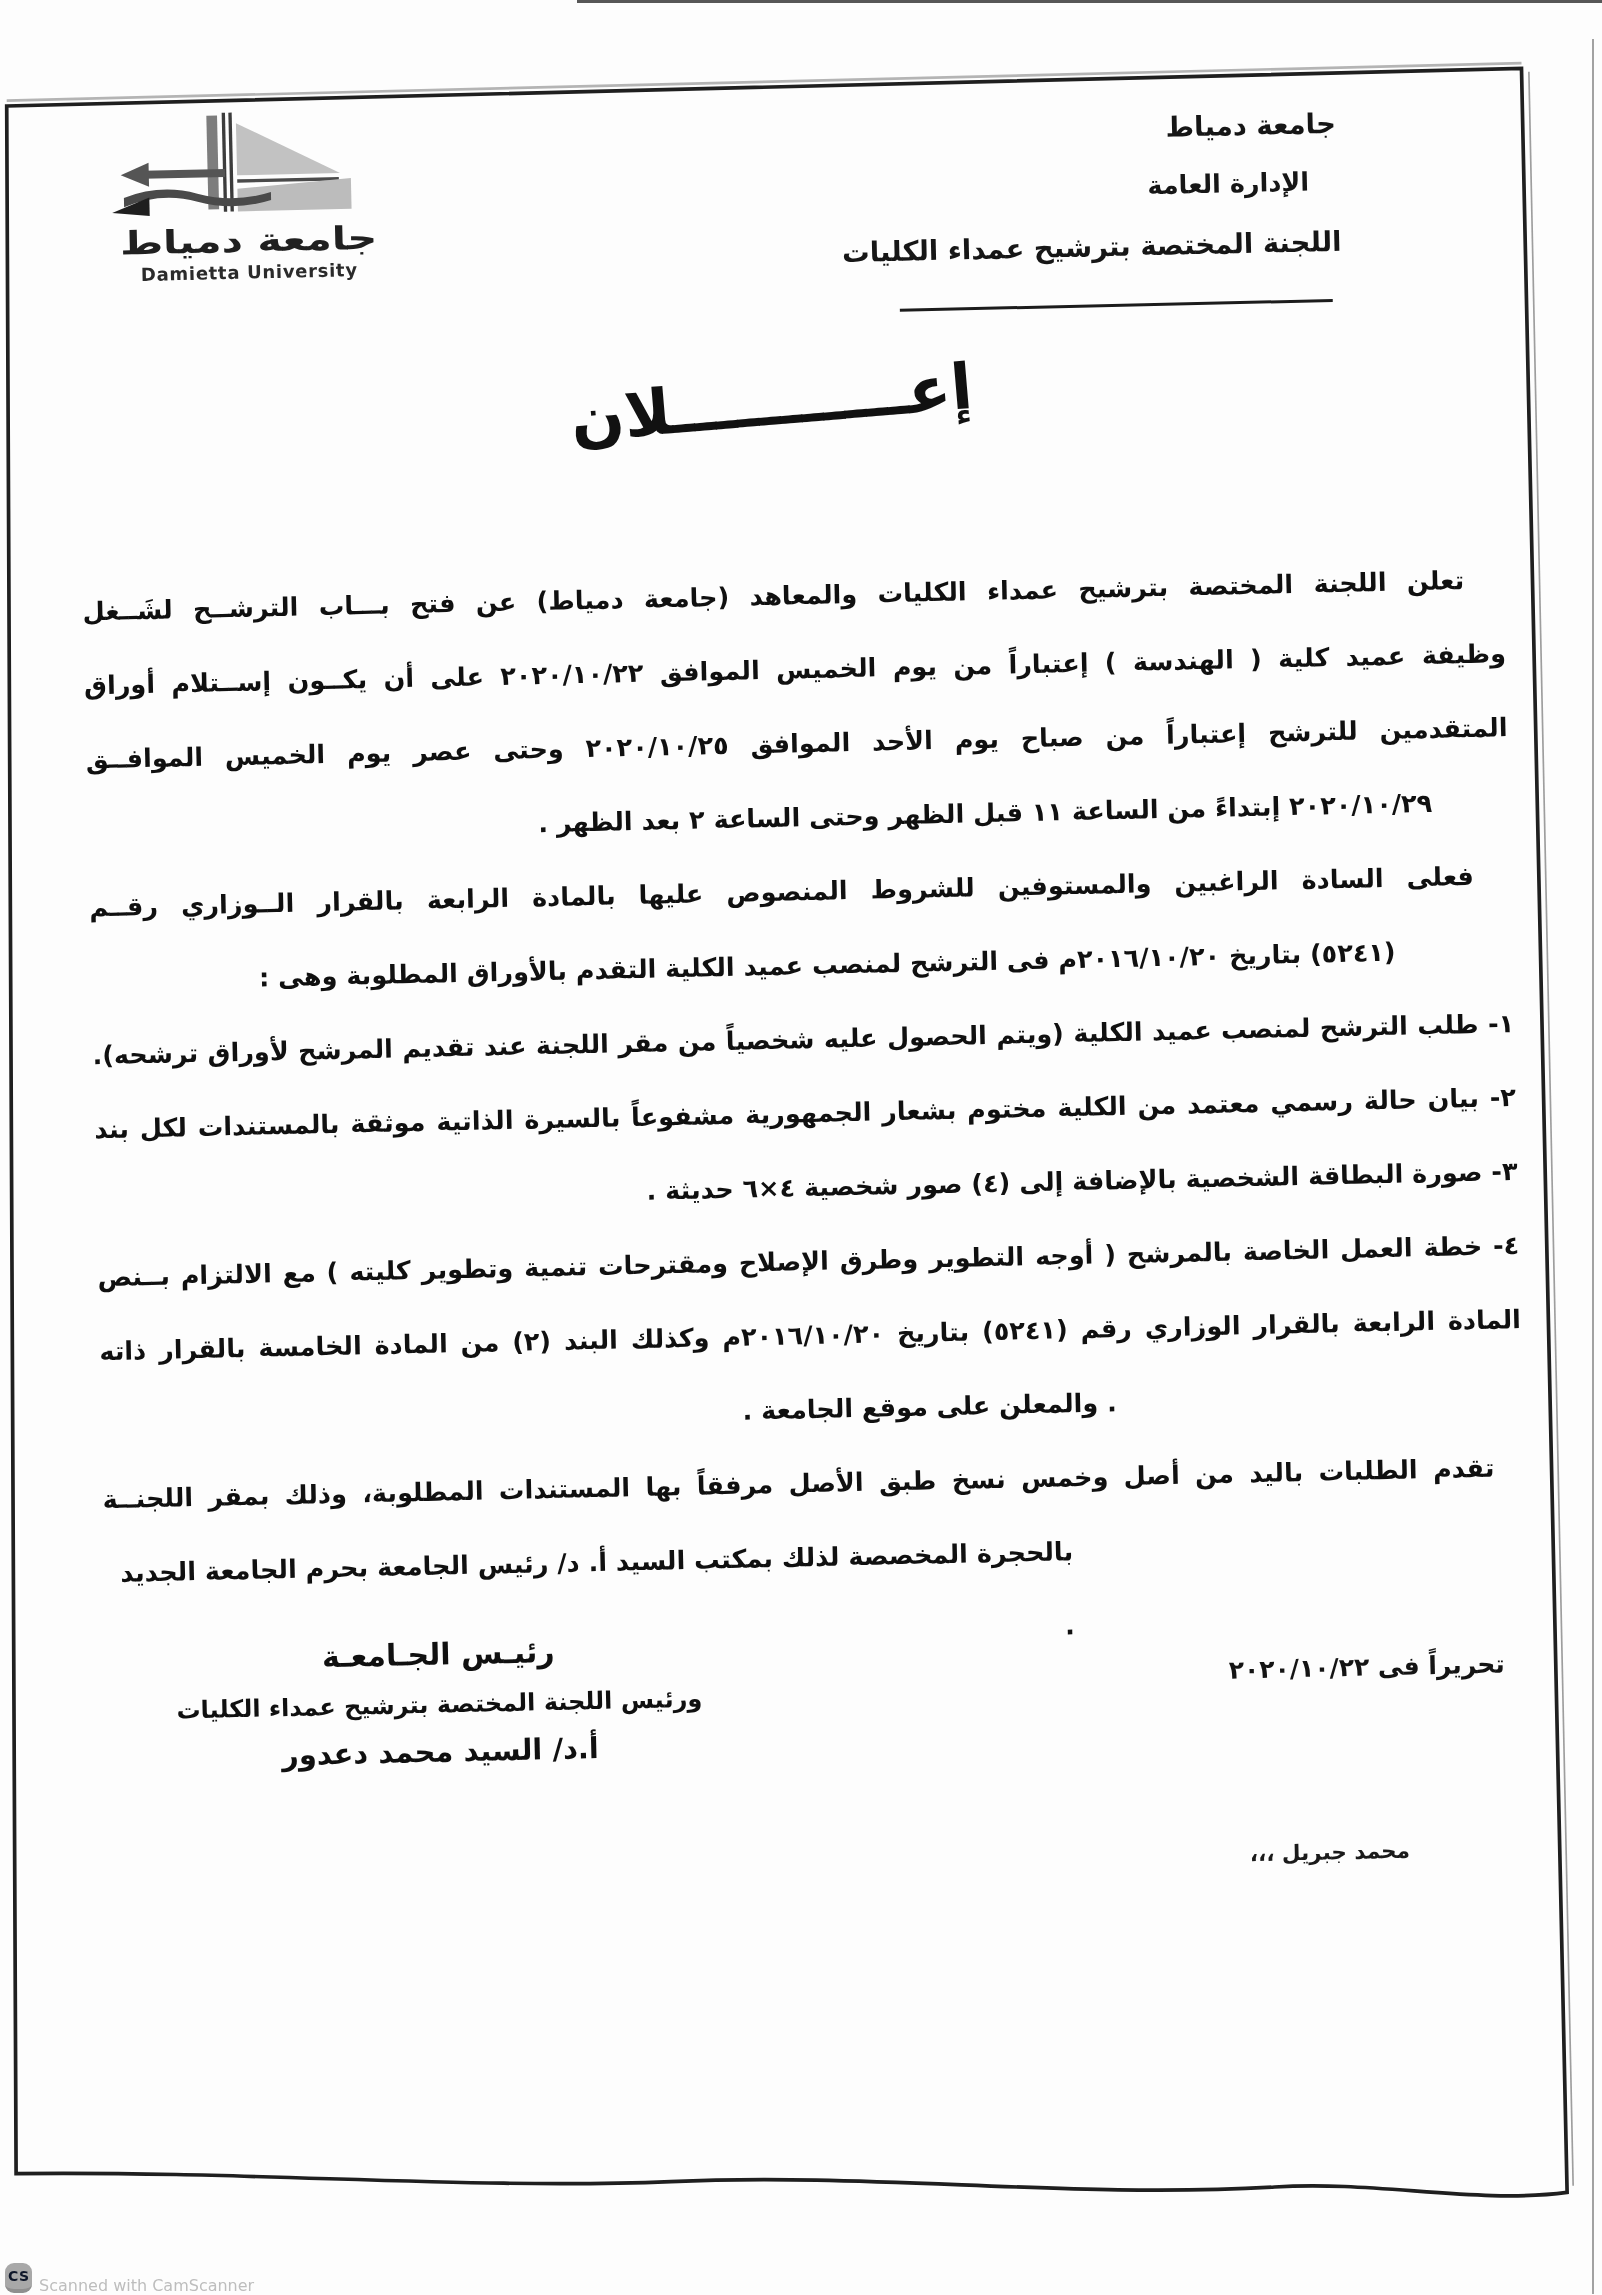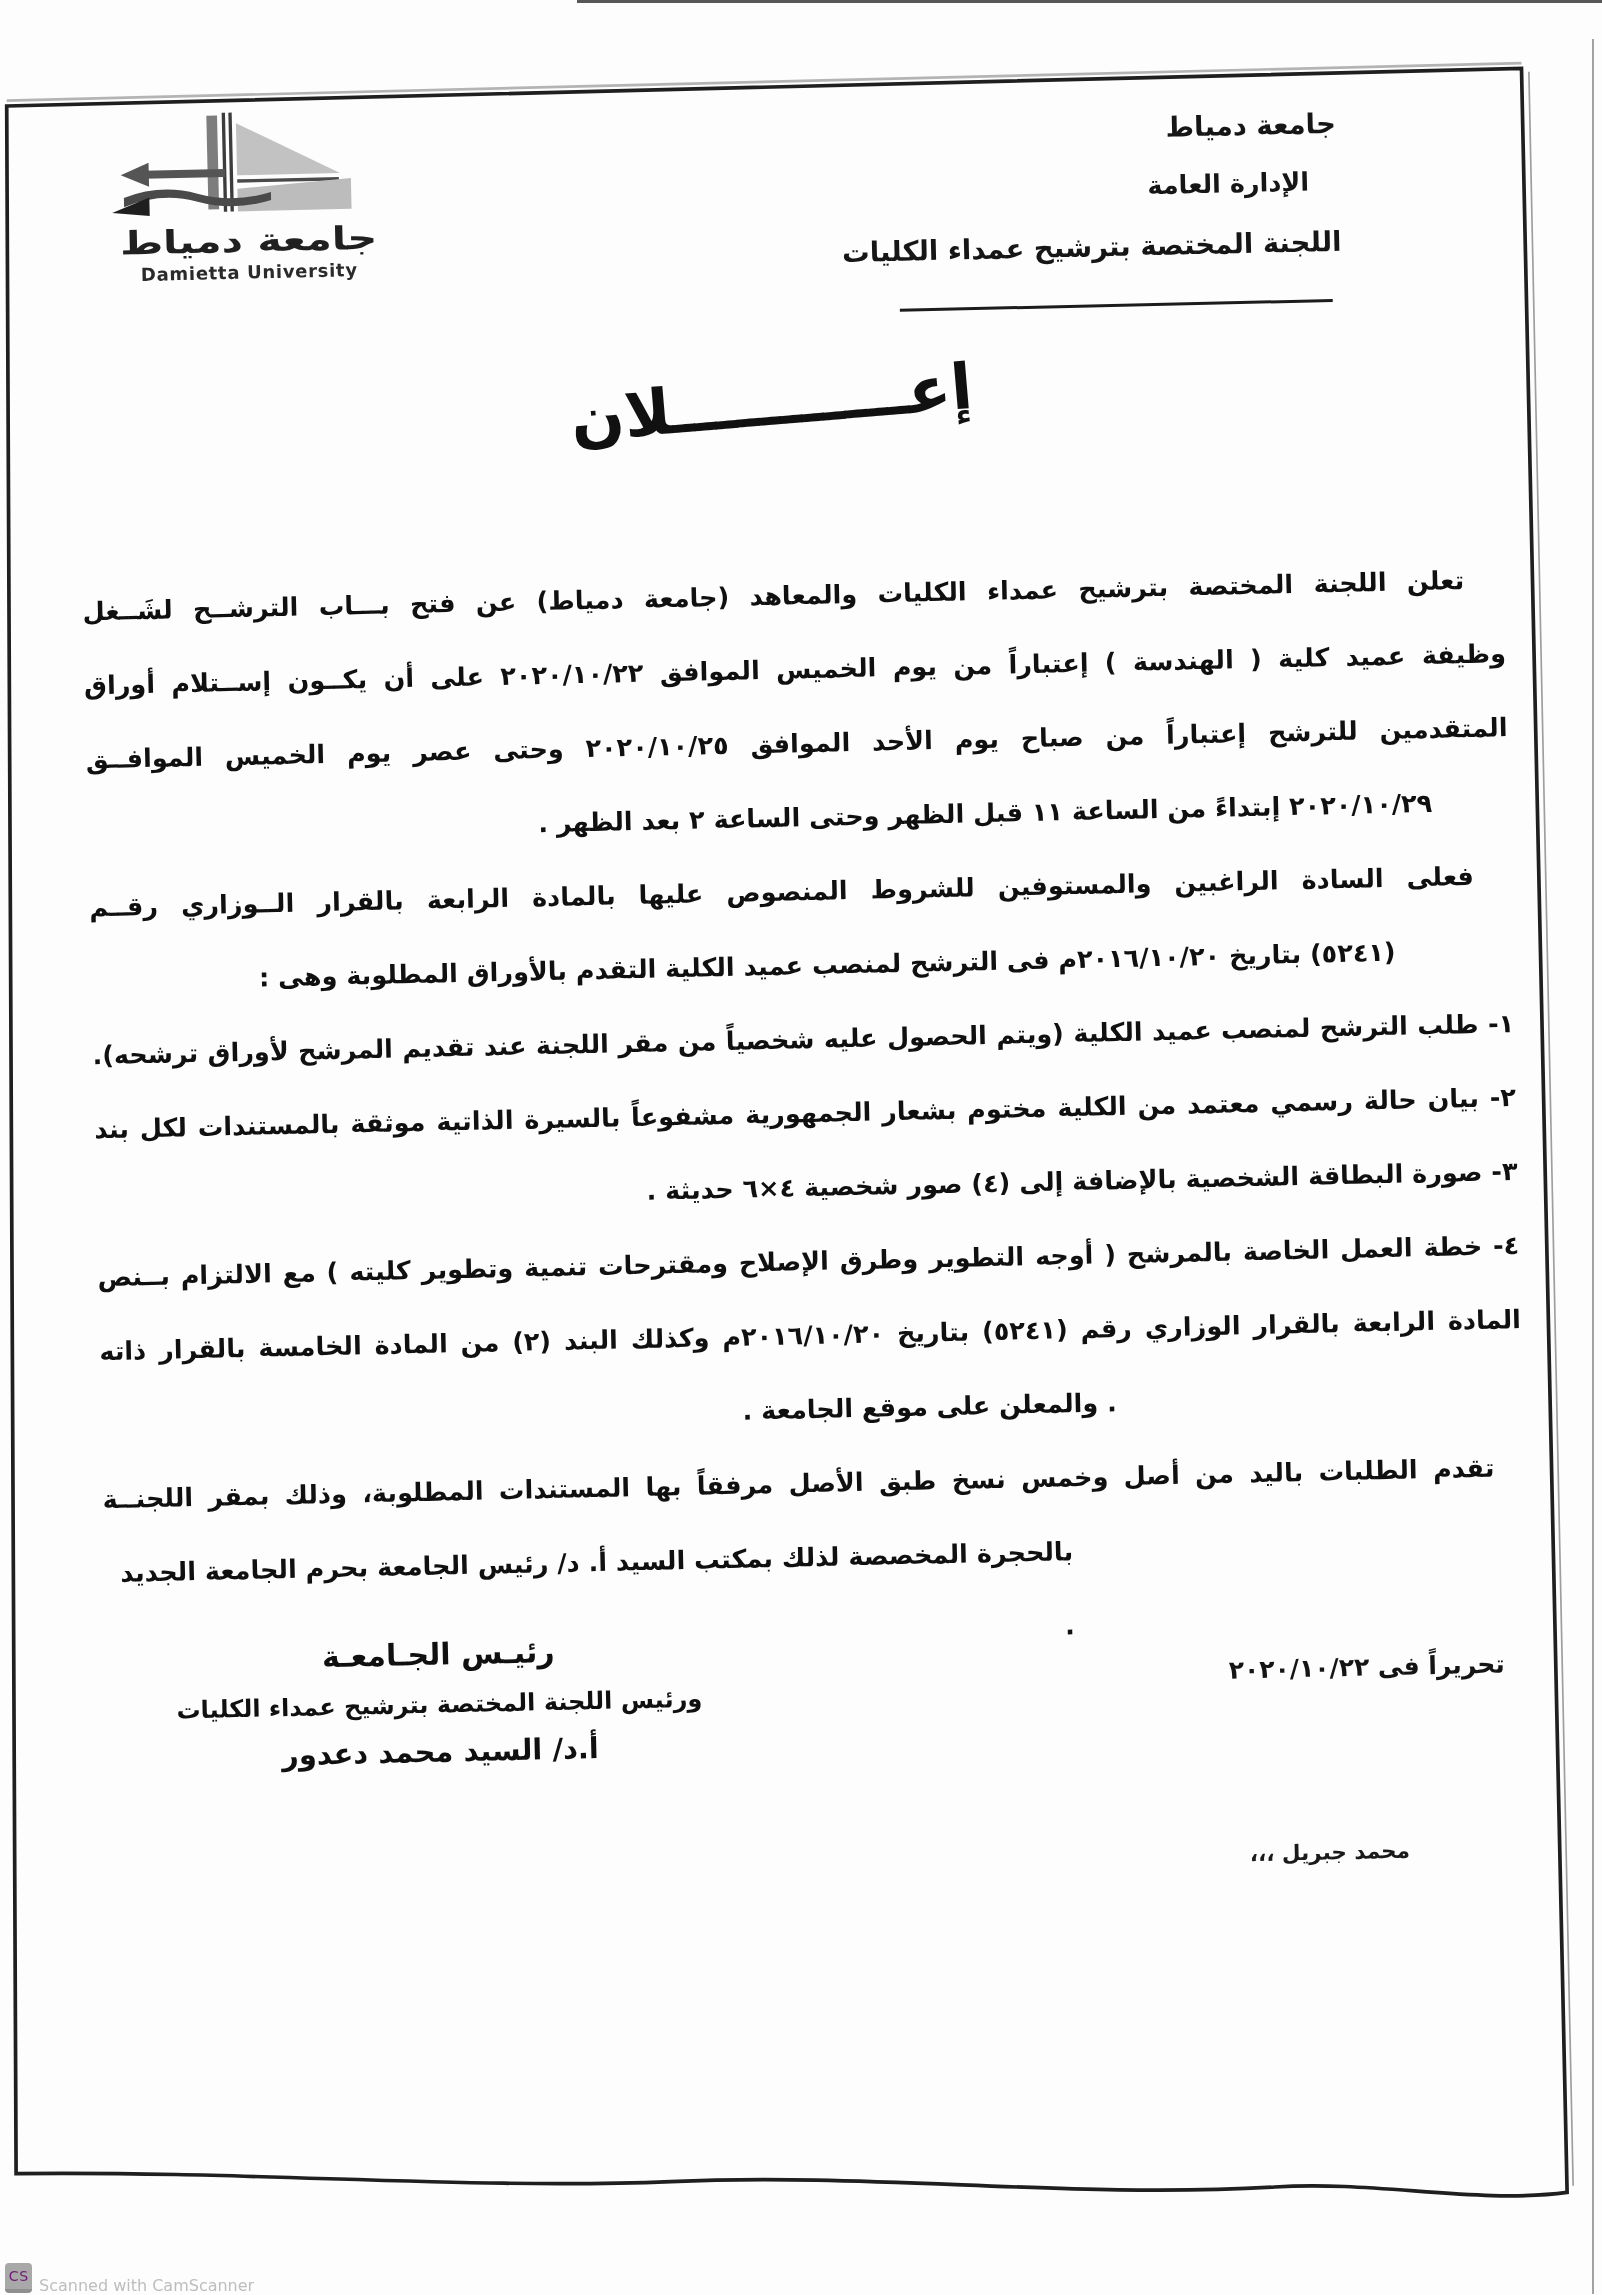--- a/index.html
+++ b/index.html
@@ -60,23 +60,23 @@
   .date-line{position:absolute;top:1577px;right:54px;direction:rtl;font-size:25px;font-weight:bold;color:#141414;white-space:nowrap;}
   .sig-block{position:absolute;top:1540px;left:101px;width:590px;text-align:center;direction:rtl;color:#101010;}
   .sig-1{font-size:30px;font-weight:bold;}
   .sig-2{font-size:24px;font-weight:bold;margin-top:19px;}
   .sig-3{font-size:29px;font-weight:bold;margin-top:16px;}
   .side-note{position:absolute;top:1763px;right:153px;direction:rtl;font-size:21.5px;font-weight:bold;color:#1a1a1a;white-space:nowrap;}
 
   
   .cs-badge{
     position:absolute;left:5.4px;top:2263px;width:27px;height:25.5px;
-    background:#a8a8a8;border-radius:4px;border-bottom:4px solid #8f8f8f;
+    background:#a8a8a8;border-radius:9px;border-bottom:4px solid #8f8f8f;
     display:flex;align-items:center;justify-content:center;
-    color:#701a75;font-size:14px;font-weight:normal;letter-spacing:0.7px;
+    color:#0f172a;font-size:14px;font-weight:bold;letter-spacing:0.7px;
   }
   .cs-label{position:absolute;left:39px;top:2276px;font-size:16px;color:#bdbdbd;}
 </style>
 </head>
 <body>
 
 <div class="scan-page">
 
   <div class="top-edge-artifact"></div>
   <div class="right-edge-artifact"></div>

